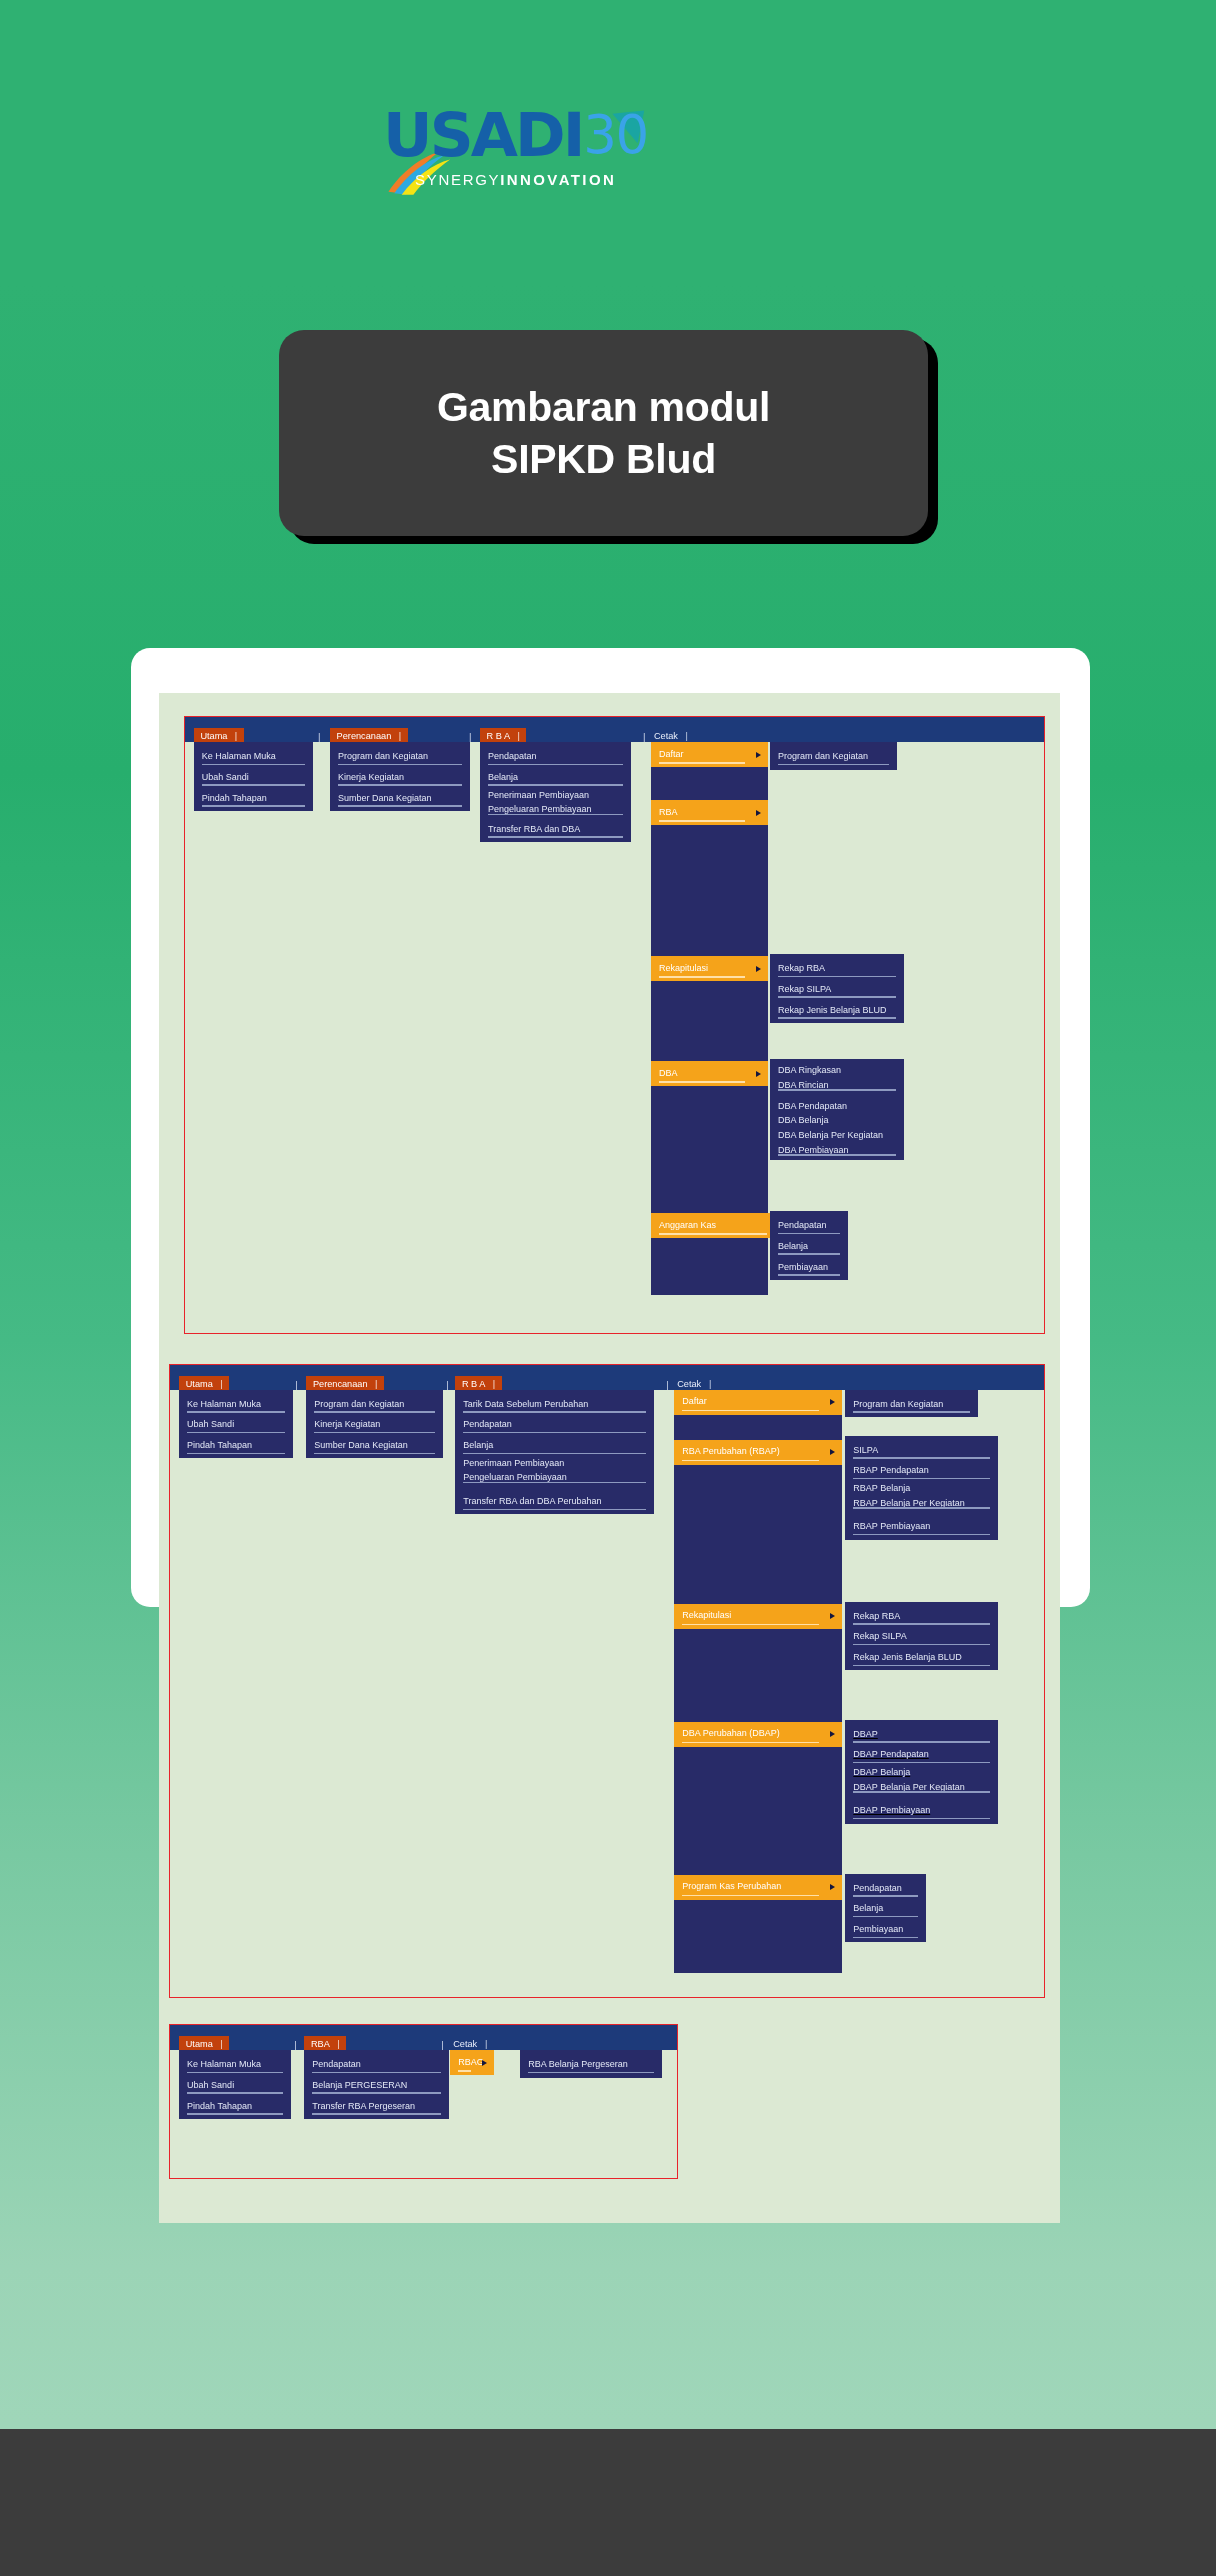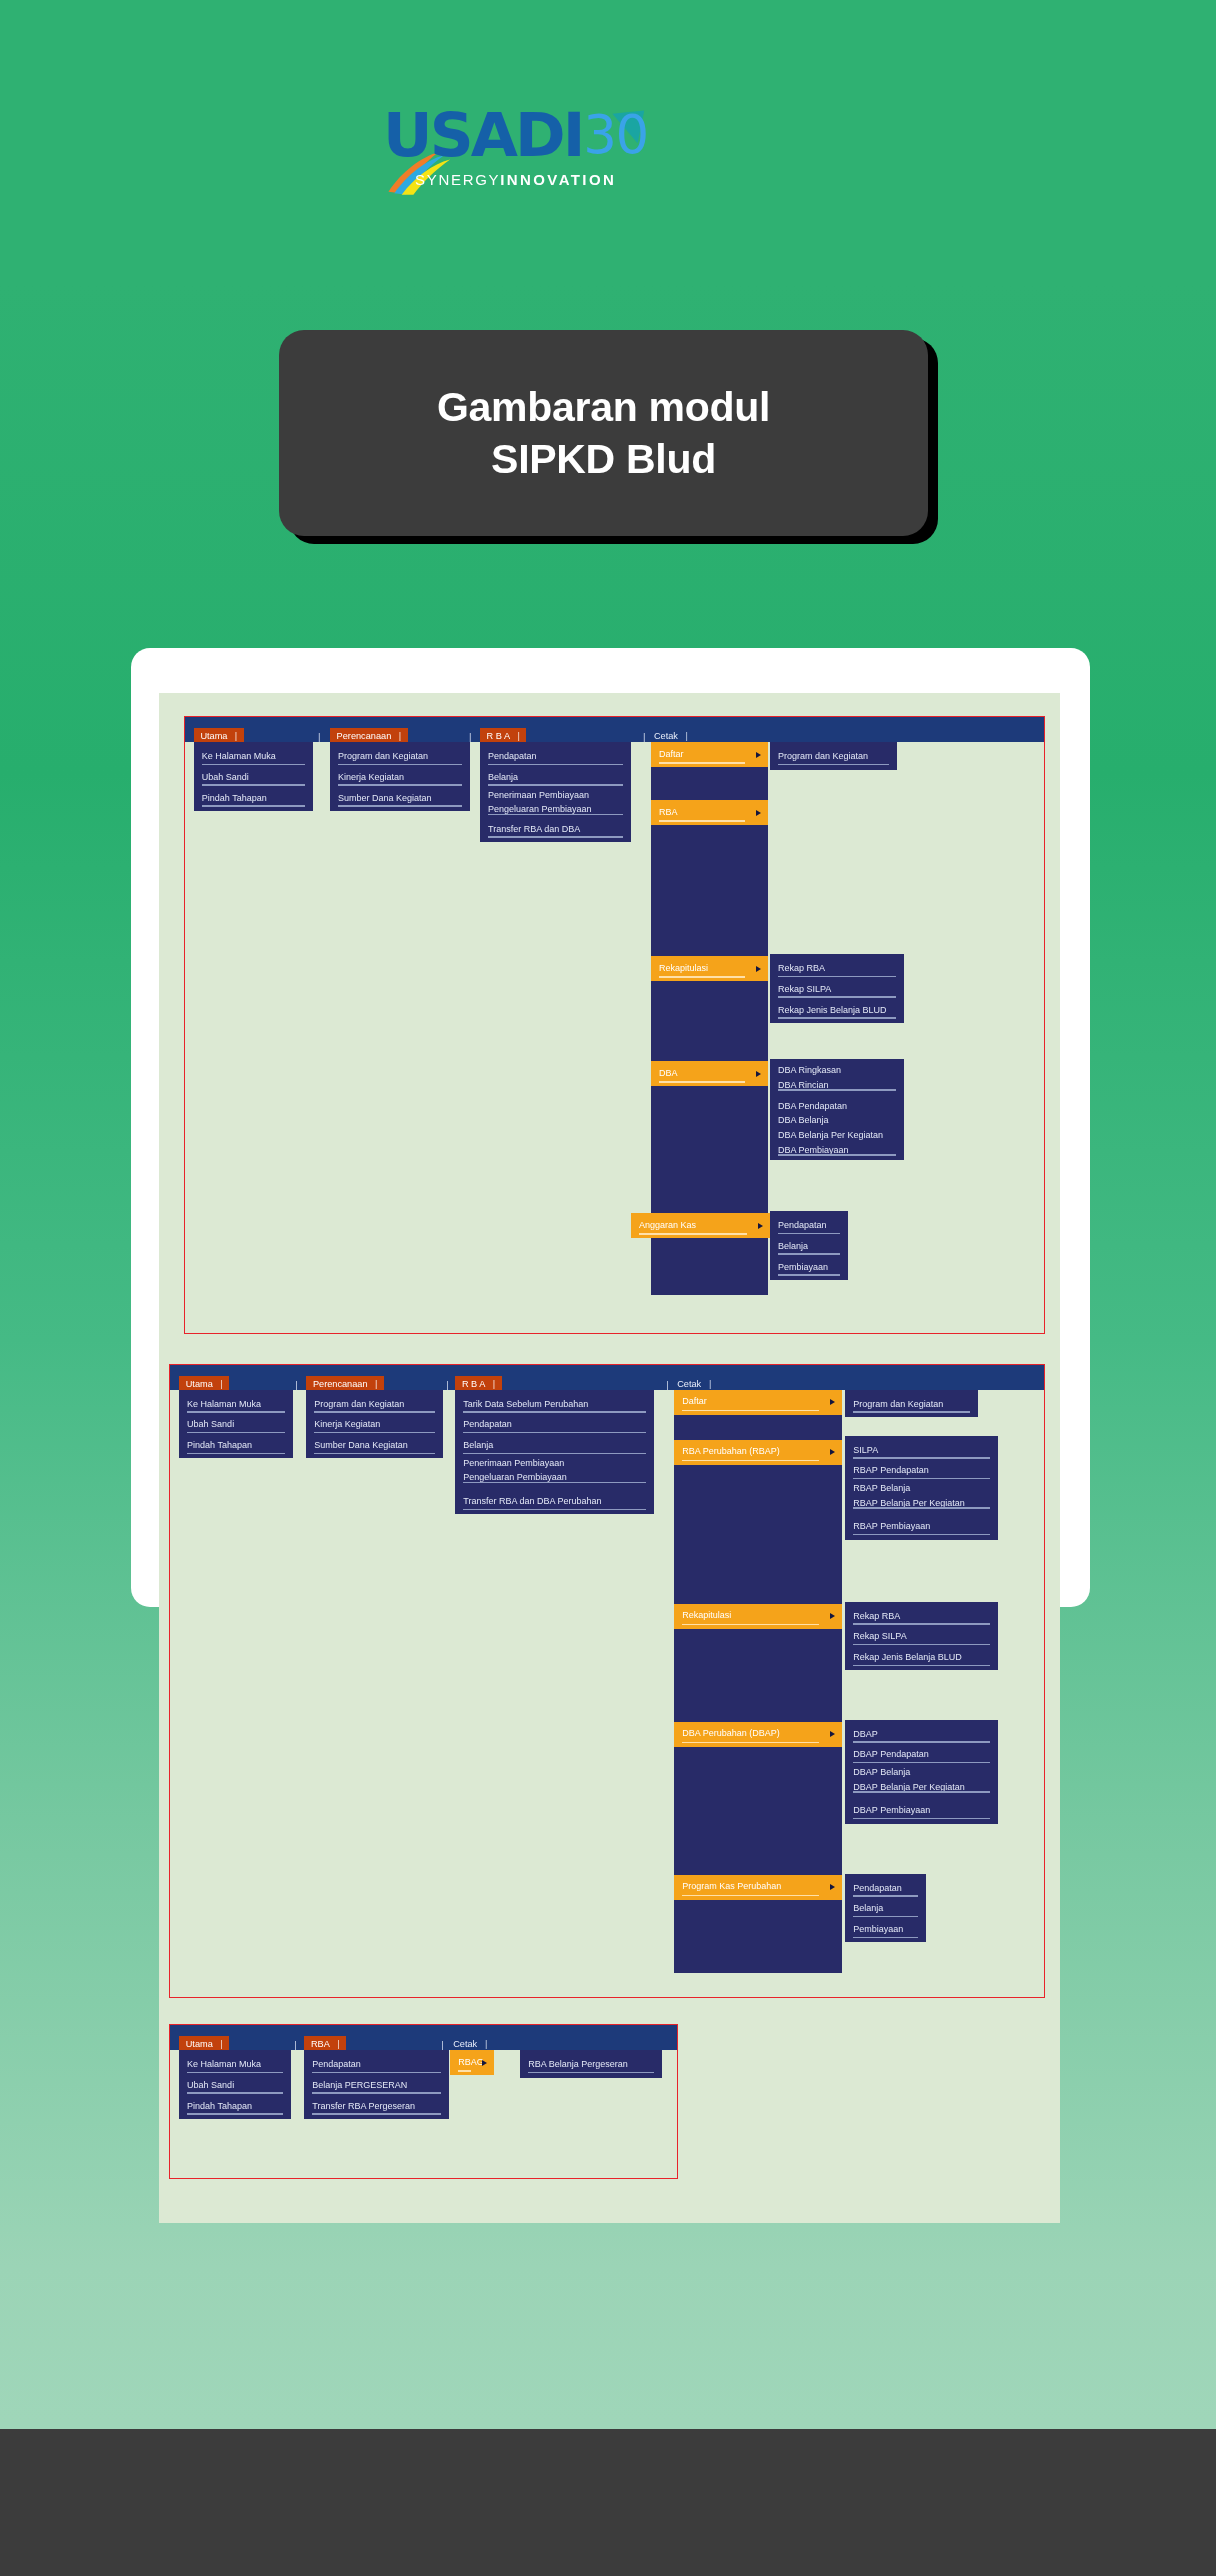--- a/index.html
+++ b/index.html
@@ -326,21 +326,21 @@
       </div>
       <div class="dd" style="left:585px; top:317px; width:134px;">
         <div class="dd-item tight">DBA Ringkasan</div>
         <div class="dd-item tight u">DBA Rincian</div>
         <div class="dd-item tight" style="margin-top:5.9px;">DBA Pendapatan</div>
         <div class="dd-item tight">DBA Belanja</div>
         <div class="dd-item tight">DBA Belanja Per Kegiatan</div>
         <div class="dd-item tight u">DBA Pembiayaan</div>
       </div>
 
-      <div class="ddo" style="left:446px; top:471px; width:139px;">
+      <div class="ddo" style="left:466px; top:471px; width:139px;">
         <span>Anggaran Kas</span>
         <span class="arr"></span>
       </div>
       <div class="dd" style="left:585px; top:469px; width:78px;">
         <div class="dd-item u">Pendapatan</div>
         <div class="dd-item u">Belanja</div>
         <div class="dd-item u">Pembiayaan</div>
       </div>
     </div>
   </div>
@@ -417,21 +417,21 @@
       <div class="dd" style="left:675px; top:212px; width:153px;">
         <div class="dd-item u">Rekap RBA</div>
         <div class="dd-item u">Rekap SILPA</div>
         <div class="dd-item u">Rekap Jenis Belanja BLUD</div>
       </div>
 
       <div class="ddo" style="left:504px; top:332px; width:168px;">
         <span>DBA Perubahan (DBAP)</span>
         <span class="arr"></span>
       </div>
-      <div class="dd" style="left:675px; top:330px; width:153px;">
+      <div class="dd" style="left:675px; top:330px; width:153px;text-decoration:underline;">
         <div class="dd-item u">DBAP</div>
         <div class="dd-item u">DBAP Pendapatan</div>
         <div class="dd-item tight">DBAP Belanja</div>
         <div class="dd-item tight u">DBAP Belanja Per Kegiatan</div>
         <div class="dd-item u" style="margin-top:5.9px;">DBAP Pembiayaan</div>
       </div>
 
       <div class="ddo" style="left:504px; top:485px; width:168px;">
         <span>Program Kas Perubahan</span>
         <span class="arr"></span>

